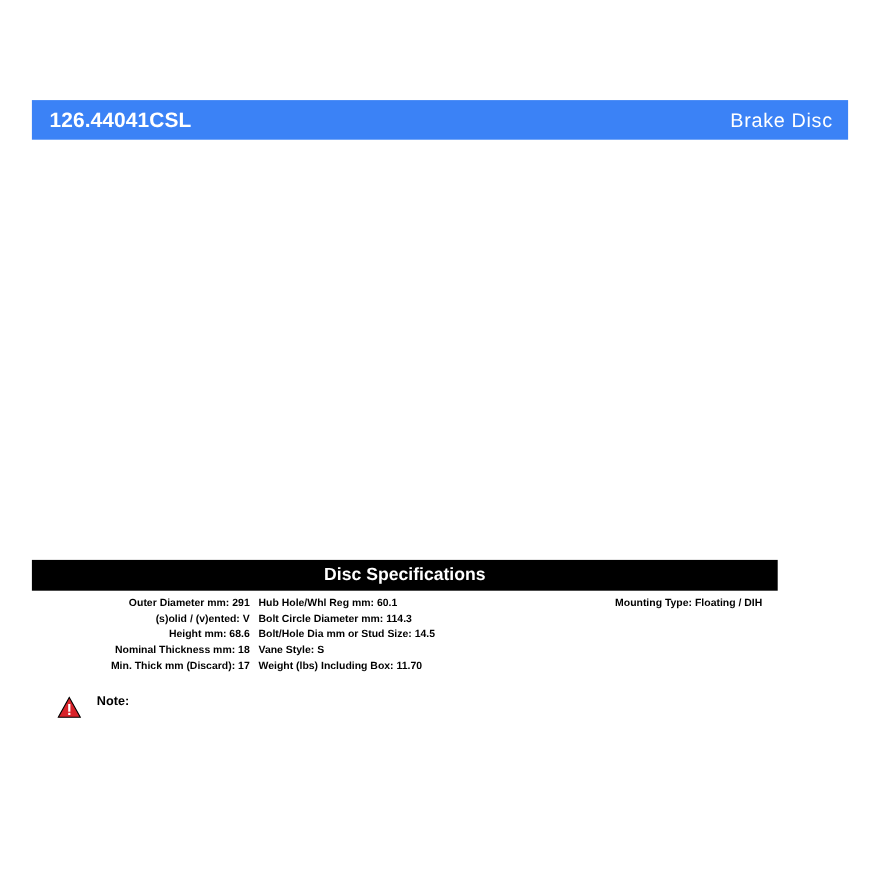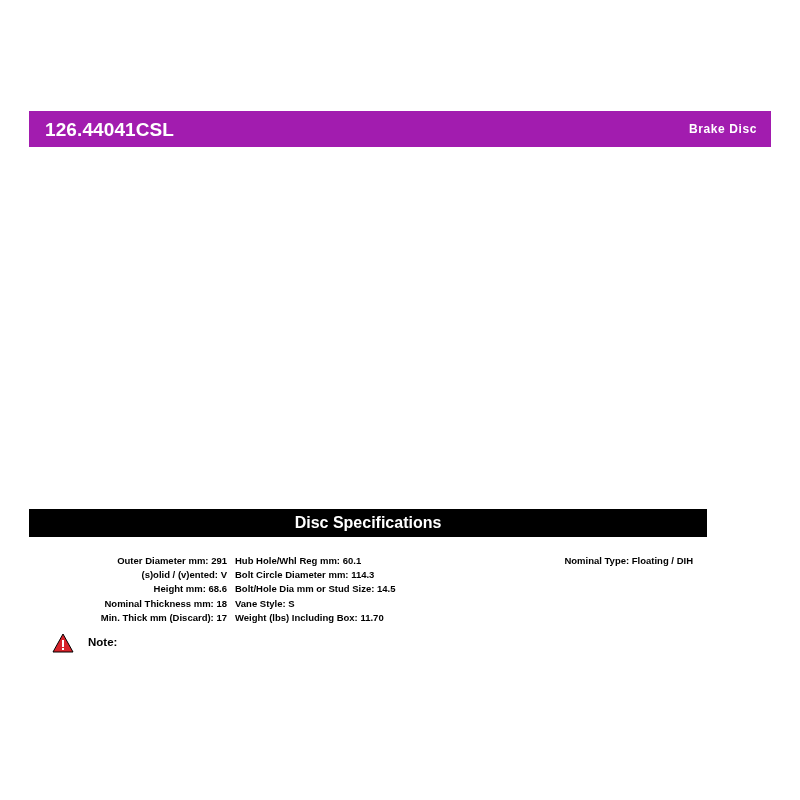--- a/index.html
+++ b/index.html
@@ -22,40 +22,40 @@
     top: 0;
     width: 800px;
     height: 800px;
     background: #ffffff;
   }
 
   
   .header-bar {
     position: absolute;
     left: 29px;
-    top: 111px;
+    top: 91px;
     width: 742px;
     height: 36px;
-    background: #a21caf;
+    background: #3b82f6;
     color: #ffffff;
     display: flex;
     align-items: center;
     justify-content: space-between;
     box-sizing: border-box;
     padding: 0 14px 0 16px;
   }
   .part-number {
     font-size: 19px;
     font-weight: bold;
     letter-spacing: 0.1px;
     line-height: 1;
   }
   .product-type {
-    font-size: 12px;
-    font-weight: bold;
+    font-size: 18px;
+    font-weight: normal;
     letter-spacing: 0.6px;
     line-height: 1;
     margin-left: 12px;
   }
 
   
   .spec-bar {
     position: absolute;
     left: 29px;
     top: 509px;
@@ -74,21 +74,20 @@
   }
 
   
   .specs {
     position: absolute;
     left: 29px;
     top: 542px;
     width: 742px;
     display: flex;
     align-items: flex-start;
-    margin-top: 12px;
   }
   .spec-col {
     box-sizing: border-box;
   }
   .spec-col.left {
     width: 206px;
     text-align: right;
     padding-right: 8px;
   }
   .spec-col.mid {
@@ -109,21 +108,21 @@
   .spec-line .val {
     font-weight: bold;
   }
 
   
   .note-row {
     position: absolute;
     left: 52px;
     top: 633px;
     display: flex;
-    align-items: center;
+    align-items: flex-start;
   }
   .warn-icon {
     width: 22px;
     height: 20px;
     position: relative;
     flex: 0 0 auto;
   }
   .warn-icon svg { display: block; }
   .note-label {
     font-size: 11.5px;
@@ -194,21 +193,21 @@
         <span class="val">S</span>
       </div>
       <div class="spec-line">
         <span>Weight (lbs) Including Box: </span>
         <span class="val">11.70</span>
       </div>
     </div>
 
     <div class="spec-col right">
       <div class="spec-line">
-        <span>Nominal Type: </span>
+        <span>Mounting Type: </span>
         <span class="val">Floating / DIH</span>
       </div>
     </div>
 
   </div>
 
   <div class="note-row">
     <span class="warn-icon">
       <svg width="22" height="20" viewBox="0 0 22 20" xmlns="http://www.w3.org/2000/svg">
         <polygon points="11,1 21,19 1,19" fill="#d8232a" stroke="#000000" stroke-width="1"></polygon>

